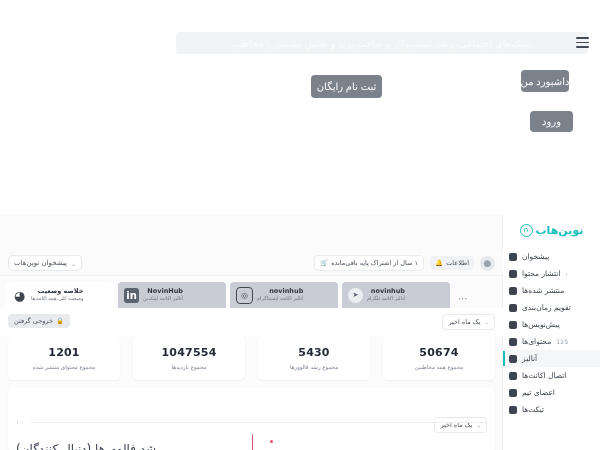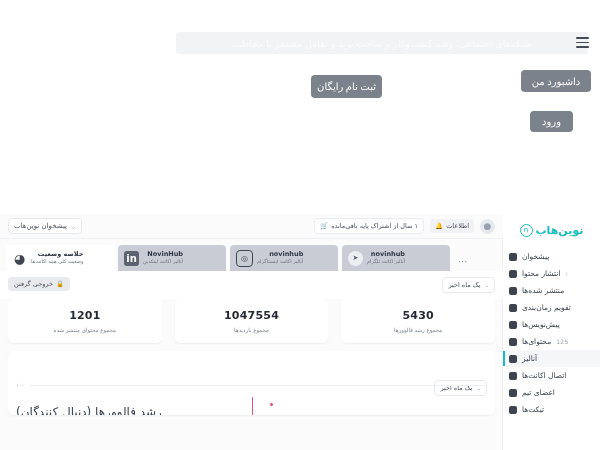--- a/index.html
+++ b/index.html
@@ -22,24 +22,24 @@
     color:#fbfbfc;font-size:9.5px;white-space:nowrap;letter-spacing:0;
     flex:1;text-align:center;
   }
   #hamburger{
     position:absolute;left:576px;top:37px;width:13px;height:11px;
     display:flex;flex-direction:column;justify-content:space-between;
   }
   #hamburger span{display:block;height:1.6px;background:#444b54;border-radius:1px;}
   .hero-btn{
     position:absolute;background:#7b828c;color:#ffffff;border:none;border-radius:4px;
-    font-family:Liberation Serif, serif;font-size:10px;padding:0;cursor:pointer;
+    font-family:Liberation Sans, sans-serif;font-size:10px;padding:0;cursor:pointer;
     display:flex;align-items:center;justify-content:center;white-space:nowrap;
   }
-  #btn-dashboard{left:521px;top:70px;width:70px;height:22px;}
+  #btn-dashboard{left:521px;top:70px;width:48px;height:22px;}
   #btn-login{left:530px;top:111px;width:43px;height:21px;}
   #btn-signup{left:311px;top:75px;width:71px;height:23px;}
 
   
   #app{
     position:absolute;left:0;top:214px;width:600px;height:236px;
     background:#fbfbfc;overflow:hidden;
   }
   
   #sidebar{
@@ -72,21 +72,21 @@
   }
   .nav-item .nav-chevron{margin-right:auto;font-size:6px;color:#9aa1ad;}
   .nav-item.active{background:#f4f6f8;}
   .nav-item.active::after{
     content:"";position:absolute;left:0;top:1px;bottom:1px;width:2px;background:#17bebb;
   }
   
   #main{position:absolute;right:97px;left:0;top:0;bottom:0;}
   #topbar{
     height:24px;display:flex;align-items:center;flex-direction:row-reverse;
-    padding:0 8px;gap:6px;border-bottom:1px solid #eef0f3;background:#fbfbfc;
+    padding:0 8px;gap:6px;border-bottom:1px solid #eef0f3;background:#fbfbfc;margin-top:37px;
   }
   #account-select{
     background:#ffffff;border:1px solid #e6e9ee;border-radius:4px;height:14px;
     display:flex;align-items:center;flex-direction:row-reverse;gap:4px;
     padding:0 5px;font-size:7px;color:#4a505c;cursor:pointer;
   }
   #account-select .chev{font-size:6px;color:#9aa1ad;}
   .topbar-spacer{flex:1;}
   #subscription-chip{
     background:#ffffff;border:1px solid #e9ecf1;border-radius:4px;height:14px;
@@ -318,20 +318,24 @@
         <span class="stat-label">مجموع محتوای منتشر شده</span>
       </div>
       <div class="stat-card">
         <span class="stat-value">1047554</span>
         <span class="stat-label">مجموع بازدیدها</span>
       </div>
       <div class="stat-card">
         <span class="stat-value">5430</span>
         <span class="stat-label">مجموع رشد فالوورها</span>
       </div>
+      <div class="stat-card">
+        <span class="stat-value">50674</span>
+        <span class="stat-label">مجموع همه مخاطبین</span>
+      </div>
     </div>
 
     <div id="chart-panel">
       <div id="chart-head">
         <span id="chart-title">رشد فالوورها (دنبال کنندگان)</span>
         <div class="filterbar-spacer"></div>
         <div class="range-select">
           <span>یک ماه اخیر</span>
           <span class="chev">⌄</span>
         </div>

